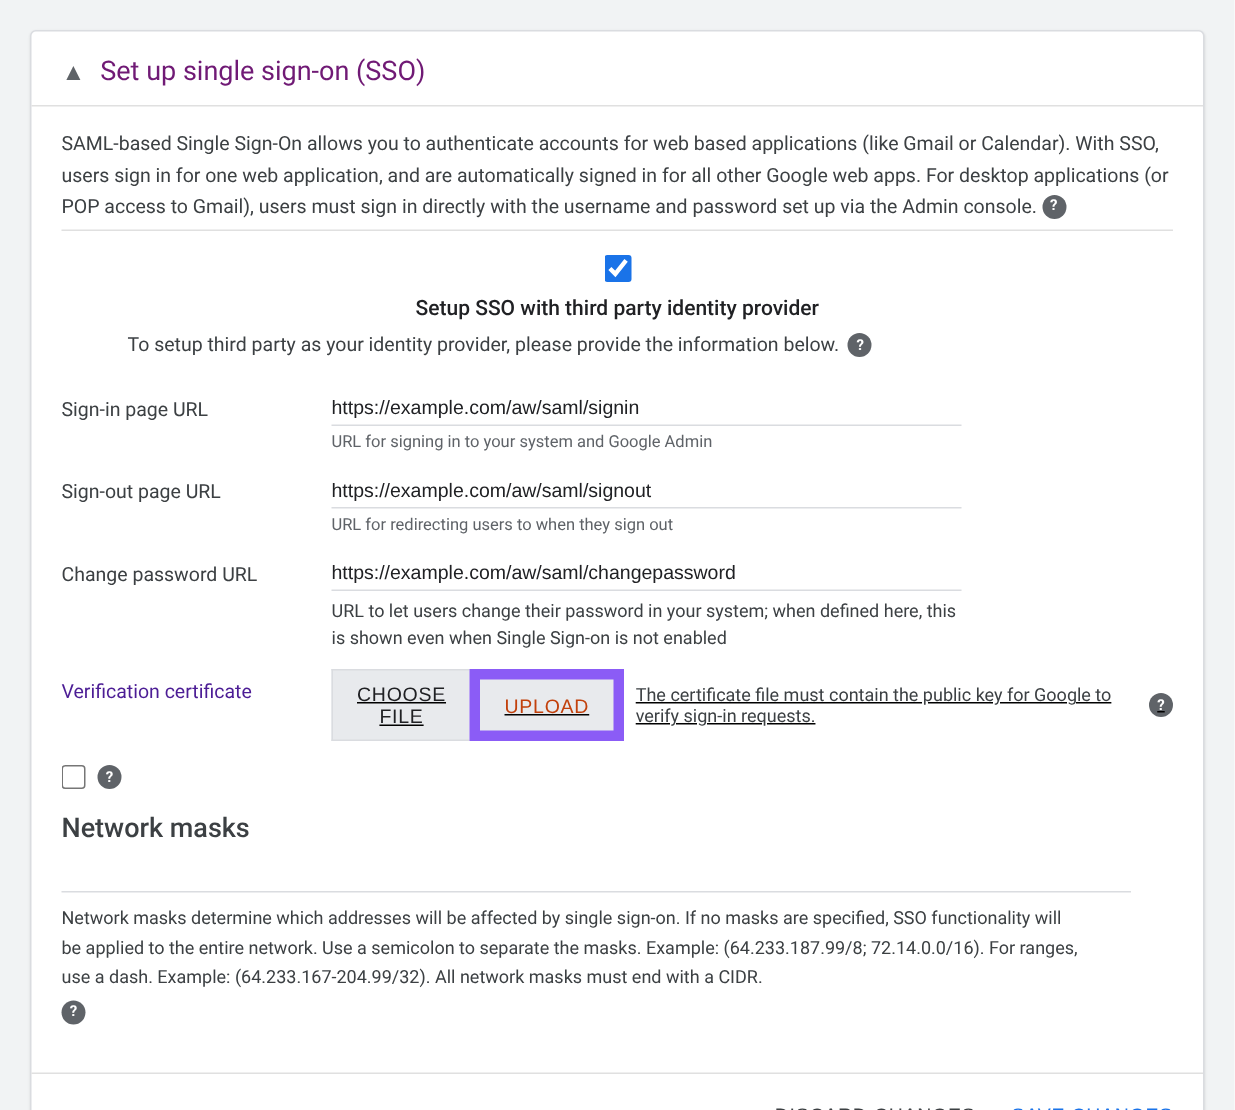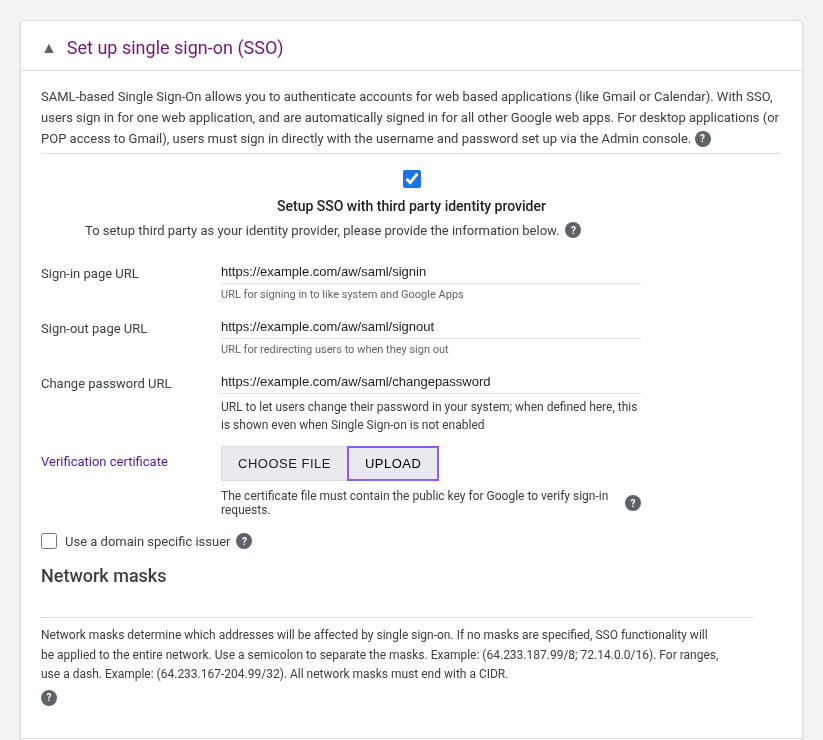--- a/index.html
+++ b/index.html
@@ -138,46 +138,47 @@
     .cert-label {
       min-width: 180px;
       font-size: 13px;
       color: #4c1d95;
       padding-top: 8px;
       flex-shrink: 0;
     }
     .cert-field {
       flex: 1;
       display: flex;
-      flex-direction: column;
+      flex-direction: row;
       gap: 8px;
+      text-decoration: underline;
     }
     .cert-buttons {
       display: flex;
       gap: 0;
     }
     .btn-choose {
       background: #e8eaed;
       border: 1px solid #dadce0;
       border-right: none;
       padding: 8px 16px;
       font-size: 13px;
       font-weight: 500;
       color: #202124;
       cursor: pointer;
       letter-spacing: 0.5px;
       text-transform: uppercase;
     }
     .btn-upload {
       background: #e8eaed;
-      border: 2px solid #8b5cf6;
+      border: 7px solid #8b5cf6;
       padding: 8px 16px;
       font-size: 13px;
       font-weight: 500;
-      color: #000000;
+      color: #c2410c;
       cursor: pointer;
       letter-spacing: 0.5px;
       text-transform: uppercase;
     }
     .cert-hint {
       font-size: 12px;
       color: #3c4043;
       max-width: 420px;
       display: flex;
       align-items: center;
@@ -315,21 +316,21 @@
       <span>To setup third party as your identity provider, please provide the information below.</span>
       <span class="help-icon">?</span>
     </div>
 
     <div>
 
       <div class="form-row">
         <div class="form-label">Sign-in page URL</div>
         <div class="form-field">
           <input class="form-input" type="text" value="https://example.com/aw/saml/signin" style="">
-          <div class="field-hint">URL for signing in to like system and Google Apps</div>
+          <div class="field-hint">URL for signing in to your system and Google Admin</div>
         </div>
       </div>
 
       <div class="form-row">
         <div class="form-label">Sign-out page URL</div>
         <div class="form-field">
           <input class="form-input" type="text" value="https://example.com/aw/saml/signout" style="">
           <div class="field-hint">URL for redirecting users to when they sign out</div>
         </div>
       </div>
@@ -354,21 +355,20 @@
             <span class="help-icon">?</span>
           </div>
         </div>
       </div>
 
     </div>
 
     <div class="domain-row">
       <input type="checkbox" class="domain-checkbox" id="domain-checkbox" style="">
       <label for="domain-checkbox" class="domain-label">
-        <span>Use a domain specific issuer</span>
         <span class="help-icon">?</span>
       </label>
     </div>
 
     <div class="network-section">
       <div class="network-label">Network masks</div>
       <input class="network-input" type="text" value="" style="">
       <div class="network-hint">
         <span>Network masks determine which addresses will be affected by single sign-on. If no masks are specified, SSO functionality will be applied to the entire network. Use a semicolon to separate the masks. Example: (64.233.187.99/8; 72.14.0.0/16). For ranges, use a dash. Example: (64.233.167-204.99/32). All network masks must end with a CIDR.</span>
         <span class="help-icon" style="margin-top:2px;">?</span>

